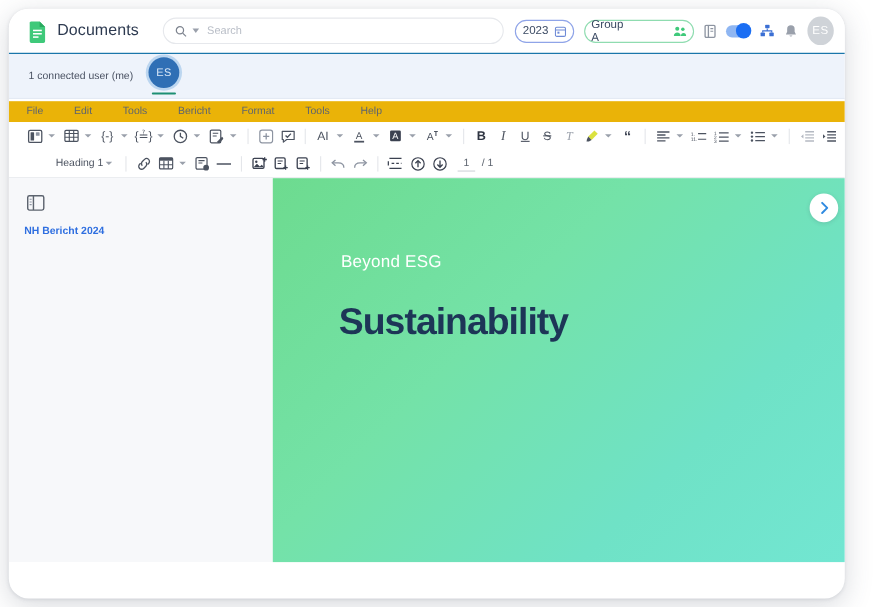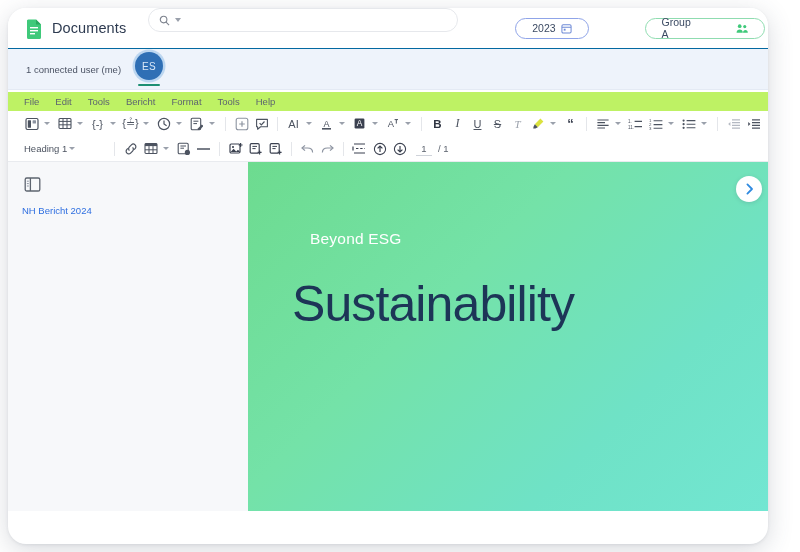--- a/index.html
+++ b/index.html
@@ -17,20 +17,21 @@
     background: #ffffff;
     border-radius: 18px;
     box-shadow: 0 6px 26px rgba(60,70,90,0.20), 0 1px 3px rgba(60,70,90,0.10);
     overflow: hidden;
   }
 
   
   .topbar {
     height: 40px;
     display: flex;
+    align-items: center;
     padding: 0 14px 0 18px;
     background: #ffffff;
     gap: 10px;
   }
   .brand { display: flex; align-items: center; gap: 9px; flex: 0 0 auto; }
   .brand-title {
     font-size: 14.5px; color: #2d3a50; letter-spacing: .1px;
   }
   .doc-logo { width: 17px; height: 21px; display:block; }
 
@@ -54,23 +55,22 @@
   .caret-mini {
     width:0;height:0;border-left:3.2px solid transparent;border-right:3.2px solid transparent;
     border-top:4px solid #9aa0ab; flex:0 0 auto;
   }
 
   .topbar-right { margin-left:auto; display:flex; align-items:center; gap: 9px; }
 
   .pill {
     height: 21px; border-radius: 11px;
     display:flex; align-items:center; gap:5px;
-    padding: 0 16px; font-size: 10.5px;
+    padding: 0 6px; font-size: 10.5px;
     background:#fff;
-    margin-left:47px;
   }
   .pill-year { border:1px solid #8fa4e8; color:#3b4a63; }
   .pill-group { border:1px solid #8fdcb0; color:#3b4a63;gap:43px; }
 
   .icon-btn { display:flex; align-items:center; justify-content:center; cursor:pointer; }
 
   .toggle {
     width: 22px; height: 11px; border-radius: 6px;
     background: #8fb6f2; position: relative; flex:0 0 auto;
   }
@@ -105,21 +105,21 @@
     letter-spacing:.3px;
   }
   .avatar-underline{
     position:absolute; left:3px; bottom:0px; width:22px; height:2.5px;
     background:#1d8f73; border-radius:2px;
   }
 
   
   .menubar {
     height: 19px; display:flex; align-items:center;
-    padding: 0 16px; gap: 16px; background:#bef264;
+    padding: 0 16px; gap: 28px; background:#eab308;
     margin-top:2px;
   }
   .menu-item { font-size: 9.5px; color:#5d646f; cursor:pointer; }
 
   
   .toolbar {
     height: 25px; display:flex; align-items:center;
     padding: 0 14px; gap: 1px; background:#fff;
   }
   .tb2 { border-bottom: 1px solid #e9ebef; height: 26px; }
@@ -130,21 +130,21 @@
   }
   .chev {
     width:0;height:0;border-left:3px solid transparent;border-right:3px solid transparent;
     border-top:3.6px solid #9aa0ab; margin:0 4px 0 2px; flex:0 0 auto;
   }
   .sep { width:1px; height:14px; background:#e4e6ea; margin:0 5px; flex:0 0 auto; }
   .tool-text { font-size: 11px; color:#4c5360; }
 
   .style-select {
     width: 86px; height:19px; display:flex; align-items:center;
-    justify-content:flex-start; font-size:9.5px; color:#4c5360;
+    justify-content:flex-end; font-size:9.5px; color:#4c5360;
     padding:0 2px 0 2px; cursor:pointer;
   }
   .page-num {
     display:flex; align-items:center; gap:6px; margin-left:6px;
     font-size:9.5px; color:#5d646f;
   }
   .page-input {
     width:16px; border:none; border-bottom:1px solid #cfd3da;
     text-align:center; font-size:9.5px; color:#5d646f; outline:none;
     background:transparent; font-family:"Liberation Sans", sans-serif;
@@ -153,36 +153,36 @@
   
   .workspace { display:flex; height: 349px; background:#f7f8fa; }
   .side-panel {
     width: 122px; flex:0 0 122px; padding: 12px 10px 0 14px;
     background:#f7f8fa;
   }
   .panel-toggle {
     width:21px;height:21px;display:flex;align-items:center;justify-content:center;
     cursor:pointer; margin-bottom: 10px;
   }
-  .doc-link { font-size: 9.5px; color:#2f6fe0; cursor:pointer; font-weight:normal; }
+  .doc-link { font-size: 9.5px; color:#2f6fe0; cursor:pointer; font-weight:bold; }
 
   .canvas { flex:1; position:relative; display:flex; justify-content:flex-end; }
   .page-sheet {
     width: 520px; height: 349px;
     background: linear-gradient(135deg, #6ddb8f 0%, #74e2a8 38%, #6fe2c6 72%, #72e6d2 100%);
     position:relative; overflow:hidden;
     margin-left: -8px;
   }
   .eyebrow {
     position:absolute; left: 62px; top: 68px;
     font-size: 15.5px; color:#ffffff; letter-spacing:.2px;
   }
   .cover-title {
-    position:absolute; left: 44px; top: 108px;
-    font-size: 50px; line-height: 1.36; font-weight: normal;
+    position:absolute; left: 60px; top: 108px;
+    font-size: 34px; line-height: 1.36; font-weight: bold;
     color:#1d3557; letter-spacing:-0.9px;
   }
   .next-btn {
     position:absolute; right: 6px; top: 14px;
     width: 26px; height: 26px; border-radius:50%;
     background:#fff; box-shadow:0 1px 4px rgba(60,70,90,.18);
     display:flex;align-items:center;justify-content:center; cursor:pointer;
   }
   svg { display:block; }
 </style>
@@ -206,20 +206,21 @@
     </div>
 
     <div class="searchbox">
       <span>
         <svg width="11" height="11" viewBox="0 0 12 12">
           <circle cx="5" cy="5" r="3.6" fill="none" stroke="#7d838e" stroke-width="1.2"></circle>
           <line x1="7.7" y1="7.7" x2="11" y2="11" stroke="#7d838e" stroke-width="1.2"></line>
         </svg>
       </span>
       <span class="caret-mini"></span>
+      <input class="search-input" placeholder="Search" style="">
     </div>
 
     <div class="topbar-right">
       <div class="pill pill-year">
         <span>2023</span>
         <span>
           <svg width="11" height="11" viewBox="0 0 12 12">
             <rect x="1" y="2" width="10" height="9" rx="1.4" fill="none" stroke="#6e8ad6" stroke-width="1.1"></rect>
             <line x1="1" y1="4.6" x2="11" y2="4.6" stroke="#6e8ad6" stroke-width="1.1"></line>
             <rect x="3" y="6.3" width="2" height="2" fill="#6e8ad6"></rect>

